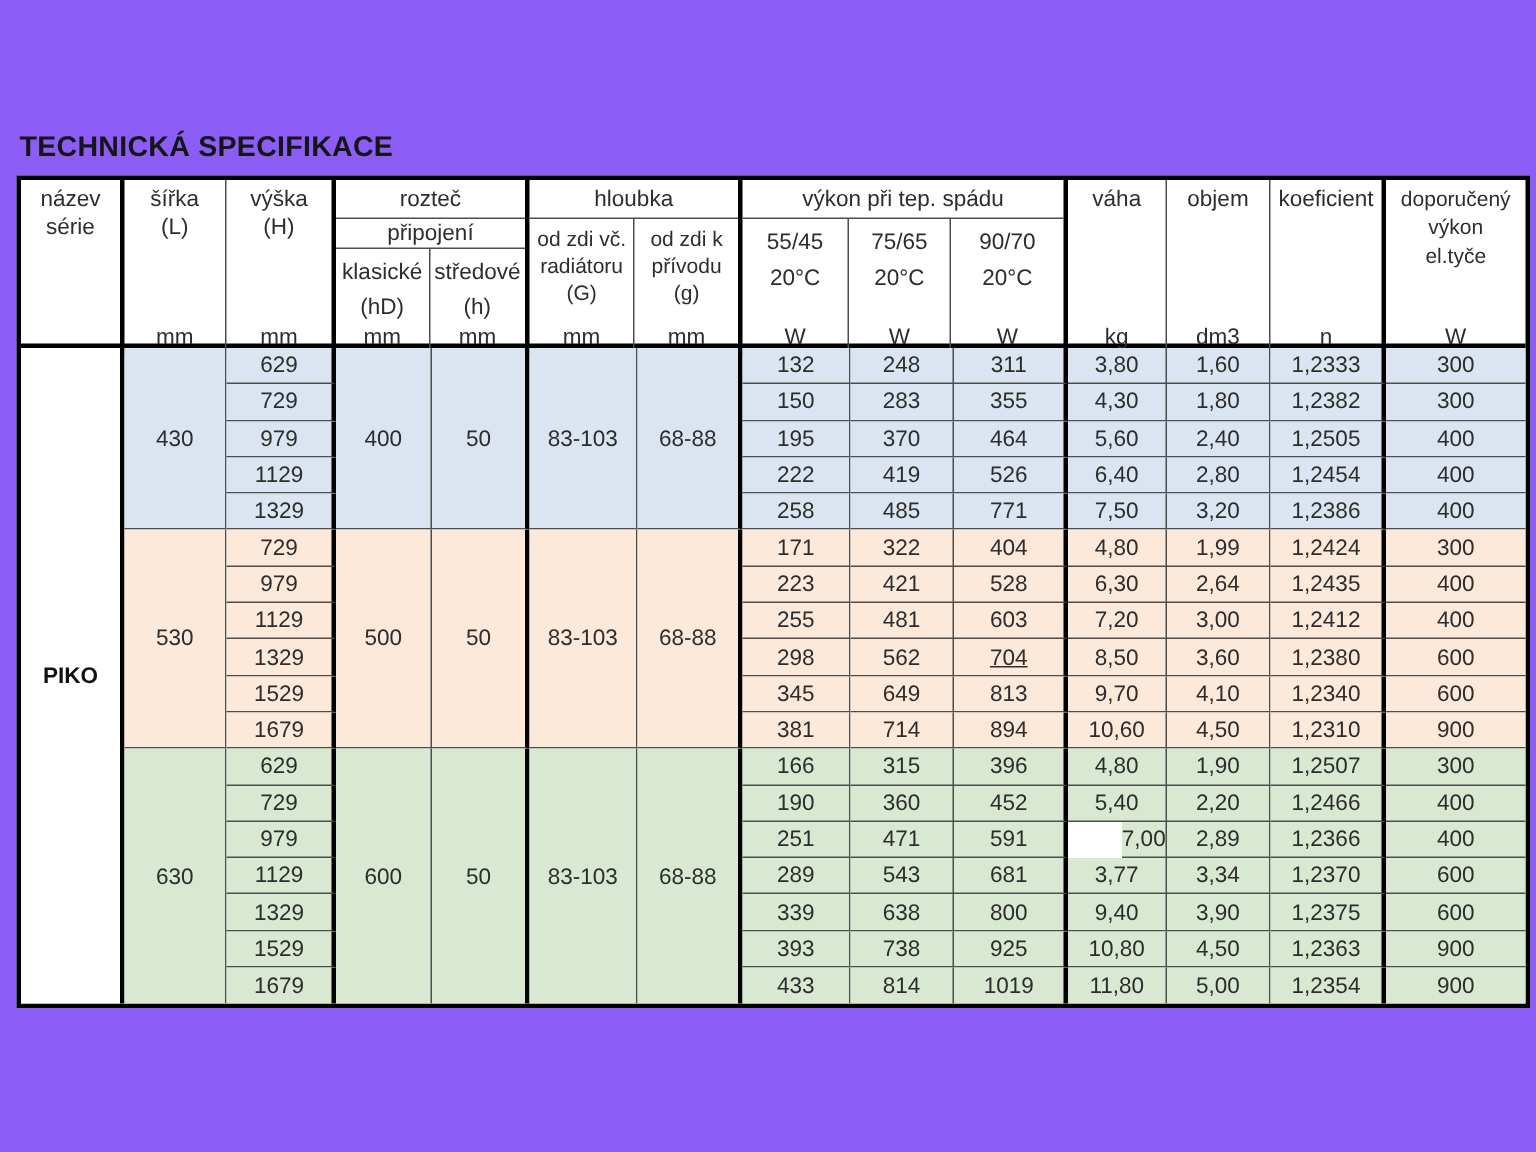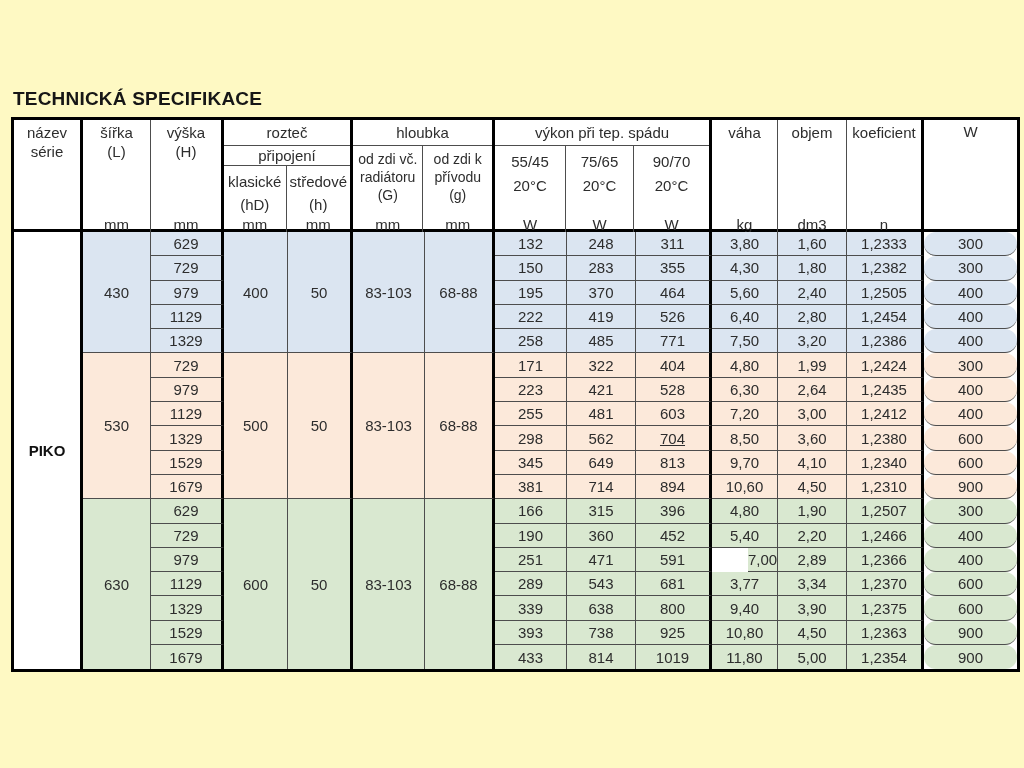--- a/index.html
+++ b/index.html
@@ -8,21 +8,21 @@
     --cols:69px 68px 73px 64px 65px 72px 70px 72px 69px 76px 66px 69px 77px 93px;
   }
   *{box-sizing:border-box;margin:0;padding:0;}
   html,body{width:1024px;height:768px;}
   body{
     background:#ffffff;
     font-family:"Liberation Sans", sans-serif;
     color:#2d2d2d;
     overflow:hidden;
   }
-  .page{position:relative;width:1024px;height:768px;background:#fef9c3;padding-left:32px;}
+  .page{position:relative;width:1024px;height:768px;background:#8b5cf6;padding-left:32px;}
   .title{
     position:absolute;left:13px;top:88px;
     font-size:19px;font-weight:bold;color:#161616;letter-spacing:.2px;
   }
   .spec-table{
     position:absolute;left:11px;top:117px;width:1009px;
     border:3px solid var(--thick);background:#fff;
   }
   
   .hdr{display:grid;grid-template-columns:var(--cols);height:112px;border-bottom:3px solid var(--thick);}
@@ -57,21 +57,21 @@
   .w64{width:64px}.w65{width:65px}.w72{width:72px}.w70{width:70px}.w69{width:69px}.w76{width:76px}
   
   .tbody{display:grid;grid-template-columns:var(--cols);grid-auto-rows:24.3px;}
   .bc{
     display:flex;align-items:center;justify-content:center;
     font-size:15px;color:#2d2d2d;
     border-right:1px solid var(--thin);border-bottom:1px solid var(--thin);
     overflow:hidden;white-space:nowrap;
   }
   .bc.thickR{border-right:3px solid var(--thick);}
-  .bc.noR{border-right:none;border-radius:12px;}
+  .bc.noR{border-right:none;}
   .bc.noB{border-bottom:none;}
   .bc.series{font-weight:bold;color:#111;}
 </style>
 </head>
 <body>
 
 <div class="page">
   <div class="title">TECHNICKÁ SPECIFIKACE</div>
 
   <div class="spec-table">
@@ -186,20 +186,25 @@
       </div>
 
       <div class="hc thickR">
         <div class="top">
           <span>koeficient</span>
         </div>
         <span class="unit">n</span>
       </div>
 
       <div class="hc noR">
+        <div class="top tight">
+          <span>doporučený</span>
+          <span>výkon</span>
+          <span>el.tyče</span>
+        </div>
         <span class="unit">W</span>
       </div>
 
     </div>
 
     <div class="tbody" id="tbody">
         <div class="bc thickR noB series" style="grid-area: 1 / 1 / 19; background: rgb(255, 255, 255);">PIKO</div>
         <div class="bc" style="grid-area: 1 / 2 / 6; background: rgb(219, 229, 241);">430</div>
         <div class="bc" style="grid-area: 1 / 4 / 6; background: rgb(219, 229, 241);">400</div>
         <div class="bc thickR" style="grid-area: 1 / 5 / 6; background: rgb(219, 229, 241);">50</div>

